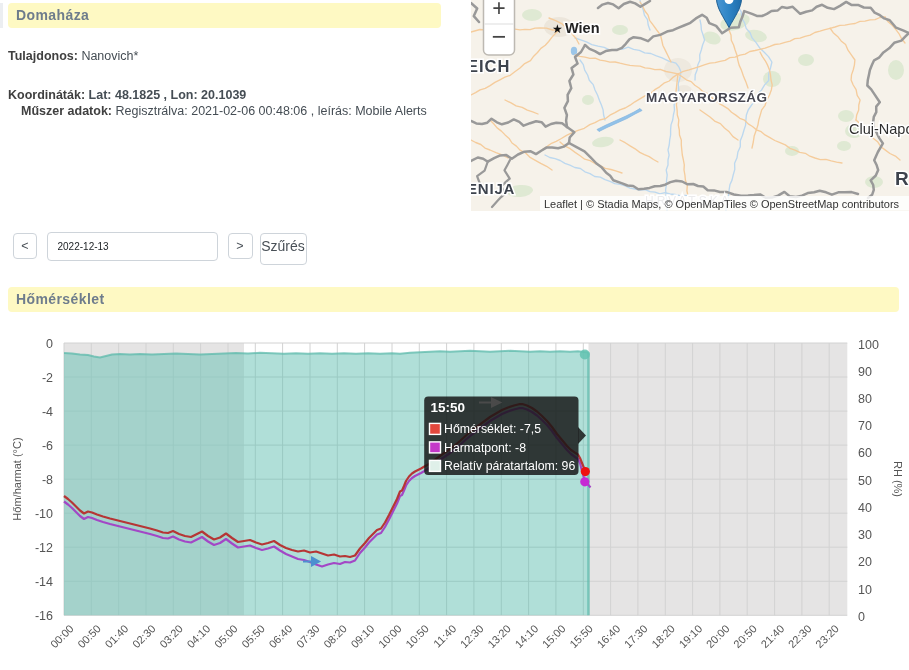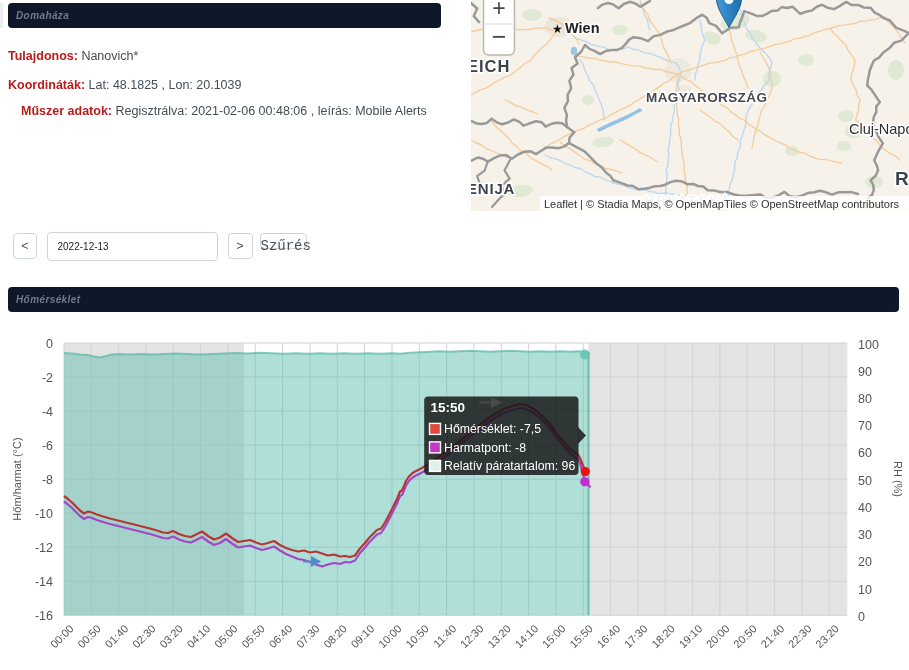--- a/index.html
+++ b/index.html
@@ -1,32 +1,32 @@
 <!DOCTYPE html>
 <html><head><meta charset="utf-8">
 <style>
 * { margin:0; padding:0; box-sizing:border-box; }
 html,body { width:909px; height:670px; background:#fff;
   font-family:"Liberation Sans", sans-serif; position:relative; overflow:hidden; }
-.bar { position:absolute; background:#0f172a; border-radius:4px; height:25px;
-  font-size:10px; font-weight:bold; color:#6e7c8c; letter-spacing:0.4px;
-  line-height:25px; padding-left:8px;font-style:italic; }
+.bar { position:absolute; background:#fef9c3; border-radius:4px; height:25px;
+  font-size:14px; font-weight:bold; color:#6e7c8c; letter-spacing:0.4px;
+  line-height:25px; padding-left:8px; }
 .info { position:absolute; left:8px; font-size:12.5px; color:#454d54; }
-.info b { color:#b91c1c; }
+.info b { color:#404040; }
 .map { position:absolute; left:471px; top:0; }
 .ctl { position:absolute; background:#fff; border:1px solid #ced4da; border-radius:4px;
   color:#495057; font-size:14px; text-align:center; }
 .chart { position:absolute; left:0; top:330px; }
 svg text { font-family:"Liberation Sans", sans-serif; }
 </style></head>
 <body>
 <div style="position:absolute;left:0;top:3px;width:3px;height:25px;background:#eceef1"></div>
 <div class="bar" style="left:8px;top:3px;width:433px;">Domaháza</div>
 <div class="info" style="top:49px;"><b>Tulajdonos:</b> Nanovich*</div>
-<div class="info" style="top:78px;"><b>Koordináták:</b> Lat: 48.1825 , Lon: 20.1039</div>
+<div class="info" style="top:88px;font-weight:bold;"><b>Koordináták:</b> Lat: 48.1825 , Lon: 20.1039</div>
 <div class="info" style="top:104px;padding-left:13px;"><b>Műszer adatok:</b> Regisztrálva: 2021-02-06 00:48:06 , leírás: Mobile Alerts</div>
 <svg class="map" width="438" height="211" viewBox="0 0 438 211">
 <rect width="438" height="211" fill="#f6f2ea"></rect>
 <ellipse cx="264" cy="22" rx="15" ry="8" fill="#dfe9d3" transform="rotate(-15 264 22)"></ellipse>
     <ellipse cx="285" cy="36" rx="11" ry="6" fill="#dfe9d3" transform="rotate(10 285 36)"></ellipse>
     <ellipse cx="301" cy="79" rx="9" ry="8" fill="#dfe9d3" transform="rotate(0 301 79)"></ellipse>
     <ellipse cx="335" cy="60" rx="8" ry="6" fill="#dfe9d3" transform="rotate(0 335 60)"></ellipse>
     <ellipse cx="375" cy="116" rx="8" ry="6" fill="#dfe9d3" transform="rotate(0 375 116)"></ellipse>
     <ellipse cx="383" cy="131" rx="9" ry="7" fill="#dfe9d3" transform="rotate(0 383 131)"></ellipse>
     <ellipse cx="373" cy="146" rx="7" ry="5" fill="#dfe9d3" transform="rotate(0 373 146)"></ellipse>
@@ -109,21 +109,21 @@
     <text x="73" y="207.5" font-size="11" fill="#333">Leaflet | © Stadia Maps, © OpenMapTiles © OpenStreetMap contributors</text>
 <rect x="12.5" y="-20" width="31" height="75" rx="5" fill="#fff" stroke="#bdb9b2" stroke-width="1.5"></rect>
     <line x1="13.5" y1="24" x2="42.5" y2="24" stroke="#ddd" stroke-width="1"></line>
     <text x="28" y="16" text-anchor="middle" font-size="23" fill="#444">+</text>
     <text x="28" y="45" text-anchor="middle" font-size="25" fill="#444">−</text>
 </svg>
 <div class="ctl" style="left:13px;top:233px;width:24px;height:26px;line-height:24px;font-size:12.5px;">&lt;</div>
 <div class="ctl" style="left:46.5px;top:231.5px;width:171px;height:29px;text-align:left;
  font-size:10px;color:#212529;line-height:27px;padding-left:10px;">2022-12-13</div>
 <div class="ctl" style="left:227.5px;top:233px;width:25px;height:26px;line-height:24px;font-size:12.5px;">&gt;</div>
-<div class="ctl" style="left:259.5px;top:233px;width:47px;height:16px;line-height:24px;font-family:Liberation Mono, monospace;">Szűrés</div>
+<div class="ctl" style="left:259.5px;top:233px;width:47px;height:32px;line-height:24px;">Szűrés</div>
 <div class="bar" style="left:8px;top:287px;width:891px;">Hőmérséklet</div>
 <svg class="chart" width="909" height="340" viewBox="0 0 909 340">
 <rect x="64.0" y="13.0" width="180.0" height="272.3" fill="#e5e4e4"></rect>
 <rect x="588.5" y="13.0" width="258.8" height="272.3" fill="#e5e4e4"></rect>
 <g stroke="#d2d2d2" stroke-width="1">
       <line x1="64.0" y1="13.0" x2="64.0" y2="285.3"></line>
       <line x1="91.3" y1="13.0" x2="91.3" y2="285.3"></line>
       <line x1="118.7" y1="13.0" x2="118.7" y2="285.3"></line>
       <line x1="146.0" y1="13.0" x2="146.0" y2="285.3"></line>
       <line x1="173.3" y1="13.0" x2="173.3" y2="285.3"></line>

